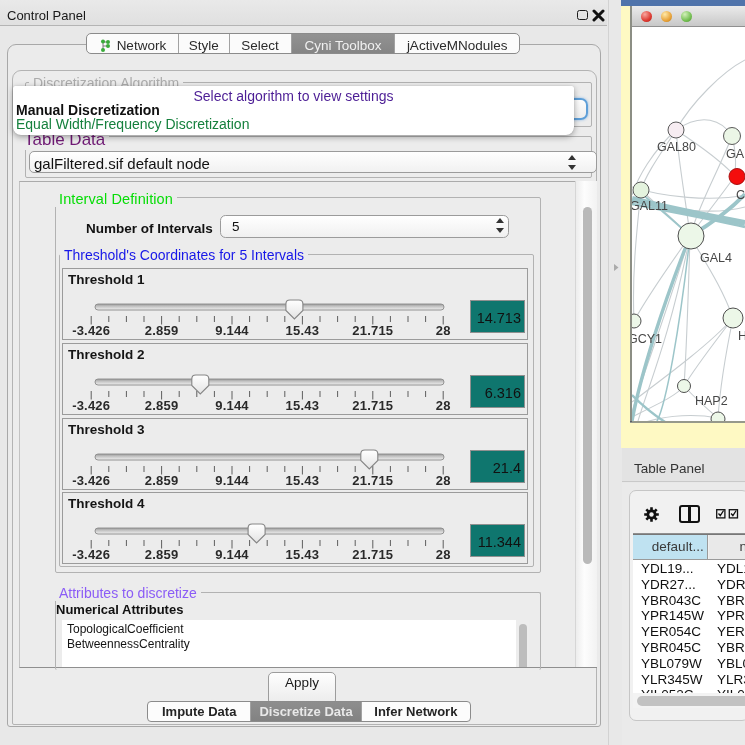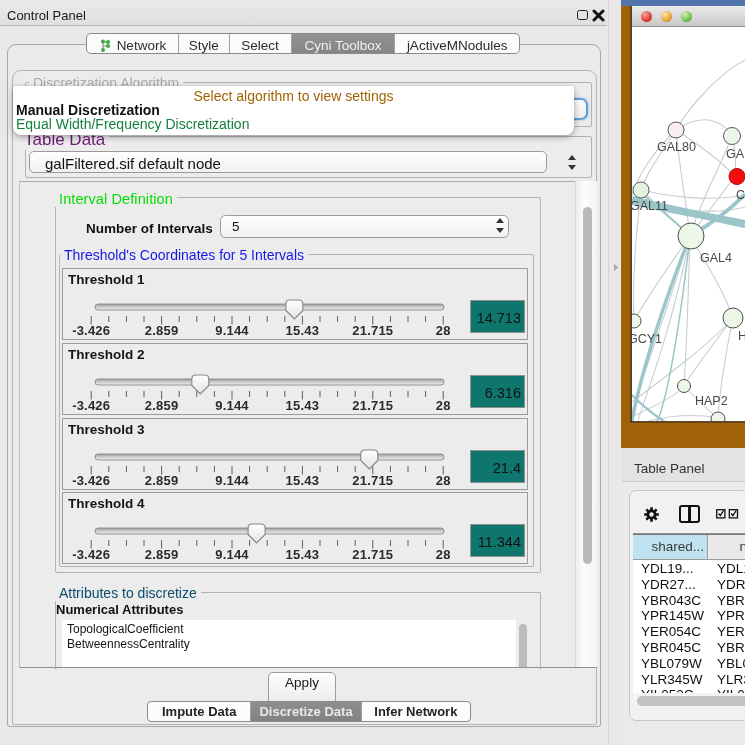--- a/index.html
+++ b/index.html
@@ -28,30 +28,30 @@
 
 
 .group { position:absolute; border:1px solid #b2b2b2; border-radius:2px; }
 .gtitle { position:absolute; font-size:14px; background:#ececec; padding:0 4px; white-space:nowrap; }
 
 
 #focuscombo { position:absolute; left:558px; top:98px; width:30px; height:22px;
   border:2.5px solid #5e9fd8; border-left:none; border-radius:0 7px 7px 0;
   background:linear-gradient(#fdfdfd,#ededed); box-shadow:0 0 3px #8bb8e4; }
 
-#tdcombo { position:absolute; left:29px; top:151px; width:518px; height:22px;
+#tdcombo { position:absolute; left:29px; top:151px; width:568px; height:22px;
   border:1px solid #9b9b9b; border-radius:5px; background:linear-gradient(#ffffff,#f1f1f1);
-  font-size:15px; color:#111; line-height:23px; padding-left:15px; }
+  font-size:15px; color:#111; line-height:23px; padding-left:4px; }
 
 
 #popup { position:absolute; left:13px; top:86px; width:561px; height:49px;
   background:#fff; border-radius:2px 2px 8px 8px;
   box-shadow:0 2px 6px rgba(0,0,0,0.35), 0 0 1px rgba(0,0,0,0.2); }
 #popup .hint { position:absolute; left:0; right:0; top:2px; text-align:center;
-  color:#a16207; font-size:14px; }
+  color:#4c1d95; font-size:14px; }
 #popup .i1 { position:absolute; left:3px; top:16px; font-weight:bold; font-size:14px; color:#101010; }
 #popup .i2 { position:absolute; left:3px; top:30px; font-size:14px; color:#15803d; }
 
 
 #viewport { position:absolute; left:19px; top:180.5px; width:578px; height:487px;
   border-top:1px solid #ababab; border-bottom:1px solid #8f8f8f; border-left:1px solid #c2c2c2; }
 #vscroll { position:absolute; left:575px; top:181px; width:21.5px; height:486px;
   background:linear-gradient(90deg,#ededed,#fdfdfd 40%,#f2f2f2); border-left:1px solid #d6d6d6; }
 #vthumb { position:absolute; left:582.5px; top:207px; width:9px; height:357px;
   background:#b9b9b9; border-radius:5px; }
@@ -83,21 +83,21 @@
   text-align:center; font-size:13.5px; color:#191919; line-height:19px; }
 
 #bottomtabs { position:absolute; left:147px; top:701px; width:324px; height:21px;
   border:1px solid #8b8b8b; border-radius:4px; background:#fcfcfc; display:flex;
   overflow:hidden; font-size:13px; font-weight:bold; color:#242424; }
 #bottomtabs .seg { height:100%; display:flex; align-items:center; justify-content:center;
   border-right:1px solid #a2a2a2; }
 #bottomtabs .sel { background:linear-gradient(#8e8e8e,#828282); color:#e8e8e8; }
 
 
-#netframe { position:absolute; left:621px; top:0; width:124px; height:448px; background:#a16207; }
+#netframe { position:absolute; left:621px; top:0; width:124px; height:448px; background:#fef9c3; }
 #netframe .topstrip { position:absolute; left:0; top:0; width:124px; height:6px; background:#5074ab; }
 #nettitle { position:absolute; left:11px; top:6px; width:113px; height:21px;
   background:linear-gradient(#ebebeb,#c8c8c8); border-bottom:1px solid #909090; }
 #netshadow { position:absolute; left:9px; top:6px; width:2px; height:416px; background:rgba(25,35,70,0.5); }
 .light { position:absolute; top:5px; width:11px; height:11px; border-radius:50%; }
 #canvas { position:absolute; left:11px; top:27px; width:113px; height:394px; background:#fff; overflow:hidden; }
 #canvasbot { position:absolute; left:9px; top:421px; width:115px; height:2px; background:rgba(25,35,70,0.45); }
 
 #tpbar { position:absolute; left:622px; top:448px; width:123px; height:34px;
   background:#e3e3e3; border-bottom:1px solid #c9c9c9;text-align:right; }
@@ -252,21 +252,21 @@
     </svg>
 <div class="tl" style="left:61.2px;top:547.4px">-3.426</div>
     <div class="tl" style="left:131.6px;top:547.4px">2.859</div>
     <div class="tl" style="left:202.0px;top:547.4px">9.144</div>
     <div class="tl" style="left:272.4px;top:547.4px">15.43</div>
     <div class="tl" style="left:342.8px;top:547.4px">21.715</div>
     <div class="tl" style="left:413.2px;top:547.4px">28</div>
 <div class="valbox" style="top:524.4px">11.344</div>
 
 <div class="group" style="left:55px;top:591.5px;width:486px;height:78px;border-bottom:none"></div>
-<div class="gtitle" style="left:55px;top:585px;color:#0c4a6e;font-size:14px">Attributes to discretize</div>
+<div class="gtitle" style="left:55px;top:585px;color:#8b5cf6;font-size:14px">Attributes to discretize</div>
 <div class="abs" style="left:56px;top:602px;font-size:13px;font-weight:bold;color:#111">Numerical Attributes</div>
 <div id="numlist">
       <div>TopologicalCoefficient</div>
       <div>BetweennessCentrality</div>
     </div>
 <div id="listscroll"></div>
     <div id="listthumb"></div>
 
 <div id="applybtn">Apply</div>
 
@@ -363,21 +363,21 @@
 <svg class="abs" style="left:716px;top:509px" width="23" height="10" viewBox="0 0 23 10">
  <g stroke="#111" stroke-width="1.3" fill="none">
   <rect x="0.7" y="0.7" width="8.2" height="8.2"></rect>
   <rect x="13.3" y="0.7" width="8.2" height="8.2"></rect>
   <path d="M2.5 4.5 L4.3 6.7 L7.6 1.5 M15.1 4.5 L16.9 6.7 L20.2 1.5"></path>
  </g>
 </svg>
 
 <div class="abs" style="left:632.5px;top:533px;width:113px;height:175px;border:1px solid #8f8f8f;border-right:none"></div>
 <div id="thead">
-      <div id="thc1">shared...</div>
+      <div id="thc1">default...</div>
       <div id="thc2">n</div>
     </div>
 <div id="tbody">
       <div class="trow" style="top:0.0px">
         <span class="c1">YDL19...</span>
         <span class="c2">YDL194W</span>
       </div>
       <div class="trow" style="top:15.8px">
         <span class="c1">YDR27...</span>
         <span class="c2">YDR277C</span>

